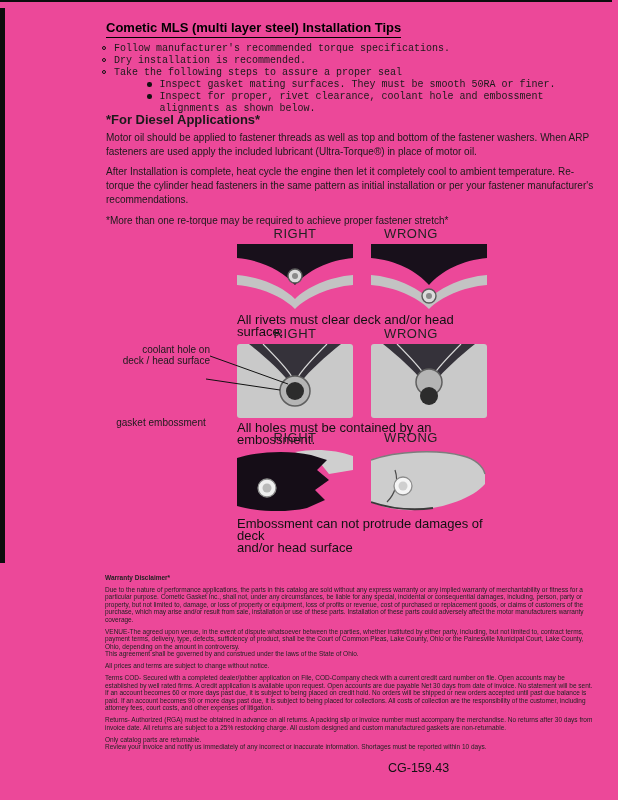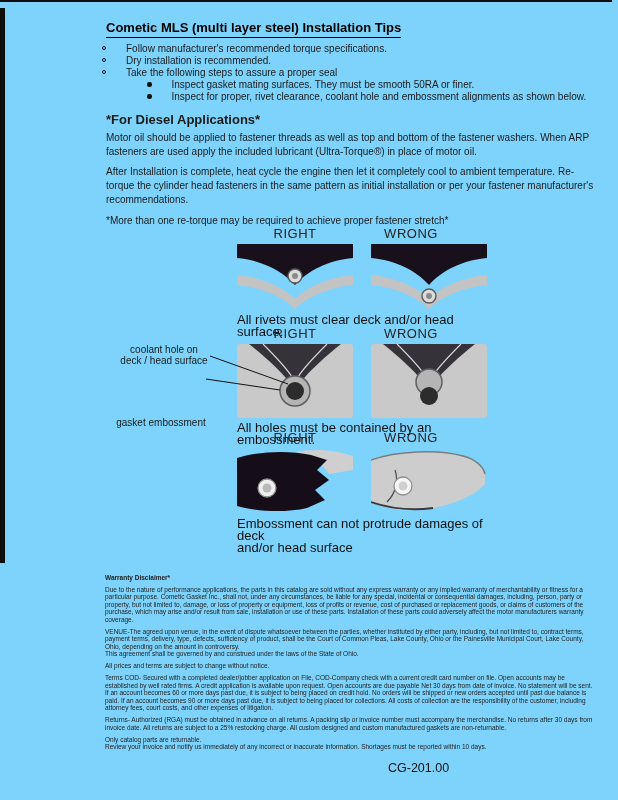--- a/index.html
+++ b/index.html
@@ -1,48 +1,48 @@
 <!DOCTYPE html>
 <html><head>
 <meta charset="utf-8">
 <style>
   * { margin:0; padding:0; box-sizing:border-box; }
   html,body { background:#ffffff; }
   body { font-family:"Liberation Sans", sans-serif; color:#1a1a1a; }
-  .page { position:relative; width:618px; height:800px; background:#7dd3fc; overflow:hidden; }
+  .page { position:relative; width:618px; height:800px; background:#ec4899; overflow:hidden; }
 
   .top-line { position:absolute; left:0; top:0; width:612px; height:2px; background:#0d0d0d; }
   .left-bar { position:absolute; left:0; top:8px; width:5px; height:555px; background:#0d0d0d; }
 
   .title { position:absolute; left:106px; top:20px; font-size:13px; font-weight:bold;
            color:#000; display:inline-block; border-bottom:1.5px solid #000; padding-bottom:2px; }
 
   .bullets { position:absolute; left:102px; top:43px; width:500px; font-size:10px; line-height:12px; }
-  .b { display:flex; align-items:flex-start; gap:20px; }
+  .b { display:flex; align-items:flex-start; gap:8px;font-family:Liberation Mono, monospace; }
   .b.l2 { margin-left:14px;padding-left:31px; }
   .mk { flex:none; margin-top:3px; width:4px; height:4px; border-radius:50%; }
   .mk.hollow { border:1px solid #111; }
   .mk.solid { width:4.5px; height:4.5px; background:#111; }
 
   .diesel-heading { position:absolute; left:106px; top:112px; font-size:13px; font-weight:bold;text-align:center; }
   .para { position:absolute; left:106px; width:492px; font-size:10px; line-height:14px; }
   .p1 { top:131px; }
   .p2 { top:165px; }
   .note { top:214px; }
 
   .dg-row { position:absolute; left:237px; width:260px; }
   .r1 { top:226px; } .r2 { top:326px; } .r3 { top:430px; }
   .dg-labels { display:flex; }
   .dg-label { width:116px; text-align:center; font-size:13px; color:#222; letter-spacing:0.5px; }
   .dg-images { display:flex; gap:18px; margin-top:3px; }
   .dg-images svg { display:block; }
   .dg-caption { margin-top:4px; font-size:13px; line-height:12px; color:#111; }
   .pre { white-space:pre-line; }
 
-  .coolant-label { position:absolute; left:118px; top:344px; width:92px; text-align:center;
+  .coolant-label { position:absolute; left:118px; top:344px; width:92px; text-align:right;
                    font-size:10px; line-height:11px; }
   .embossment-label { position:absolute; left:112px; top:373px; width:98px; text-align:center;
                       font-size:10px; line-height:11px;margin-top:44px; }
   .pointer-lines { position:absolute; left:204px; top:348px; z-index:5; }
 
   .warranty { position:absolute; left:105px; top:574px; width:490px; font-size:6.5px; line-height:7.5px; color:#222; }
   .warranty .w-head { font-weight:bold; margin-bottom:4px; }
   .warranty p { margin-bottom:4.5px; }
 
   .footer { position:absolute; left:388px; top:761px; font-size:12.5px; color:#111; }
@@ -171,15 +171,15 @@
     <p>Due to the nature of performance applications, the parts in this catalog are sold without any express warranty or any implied warranty of merchantability or fitness for a particular purpose. Cometic Gasket Inc., shall not, under any circumstances, be liable for any special, incidental or consequential damages, including, person, party or property, but not limited to, damage, or loss of property or equipment, loss of profits or revenue, cost of purchased or replacement goods, or claims of customers of the purchase, which may arise and/or result from sale, installation or use of these parts. Installation of these parts could adversely affect the motor manufacturers warranty coverage.</p>
     <p class="pre">VENUE-The agreed upon venue, in the event of dispute whatsoever between the parties, whether instituted by either party, including, but not limited to, contract terms, payment terms, delivery, type, defects, sufficiency of product, shall be the Court of Common Pleas, Lake County, Ohio or the Painesville Municipal Court, Lake County, Ohio, depending on the amount in controversy.
 This agreement shall be governed by and construed under the laws of the State of Ohio.</p>
     <p>All prices and terms are subject to change without notice.</p>
     <p>Terms COD- Secured with a completed dealer/jobber application on File, COD-Company check with a current credit card number on file. Open accounts may be established by well rated firms. A credit application is available upon request. Open accounts are due payable Net 30 days from date of invoice. No statement will be sent. If an account becomes 60 or more days past due, it is subject to being placed on credit hold. No orders will be shipped or new orders accepted until past due balance is paid. If an account becomes 90 or more days past due, it is subject to being placed for collections. All costs of collection are the responsibility of the customer, including attorney fees, court costs, and other expenses of litigation.</p>
     <p>Returns- Authorized (RGA) must be obtained in advance on all returns. A packing slip or invoice number must accompany the merchandise. No returns after 30 days from invoice date. All returns are subject to a 25% restocking charge. All custom designed and custom manufactured gaskets are non-returnable.</p>
     <p class="pre">Only catalog parts are returnable.
 Review your invoice and notify us immediately of any incorrect or inaccurate information. Shortages must be reported within 10 days.</p>
   </div>
 
-  <div class="footer">CG-201.00</div>
+  <div class="footer">CG-159.43</div>
 
 </div>
 
 </body></html>

